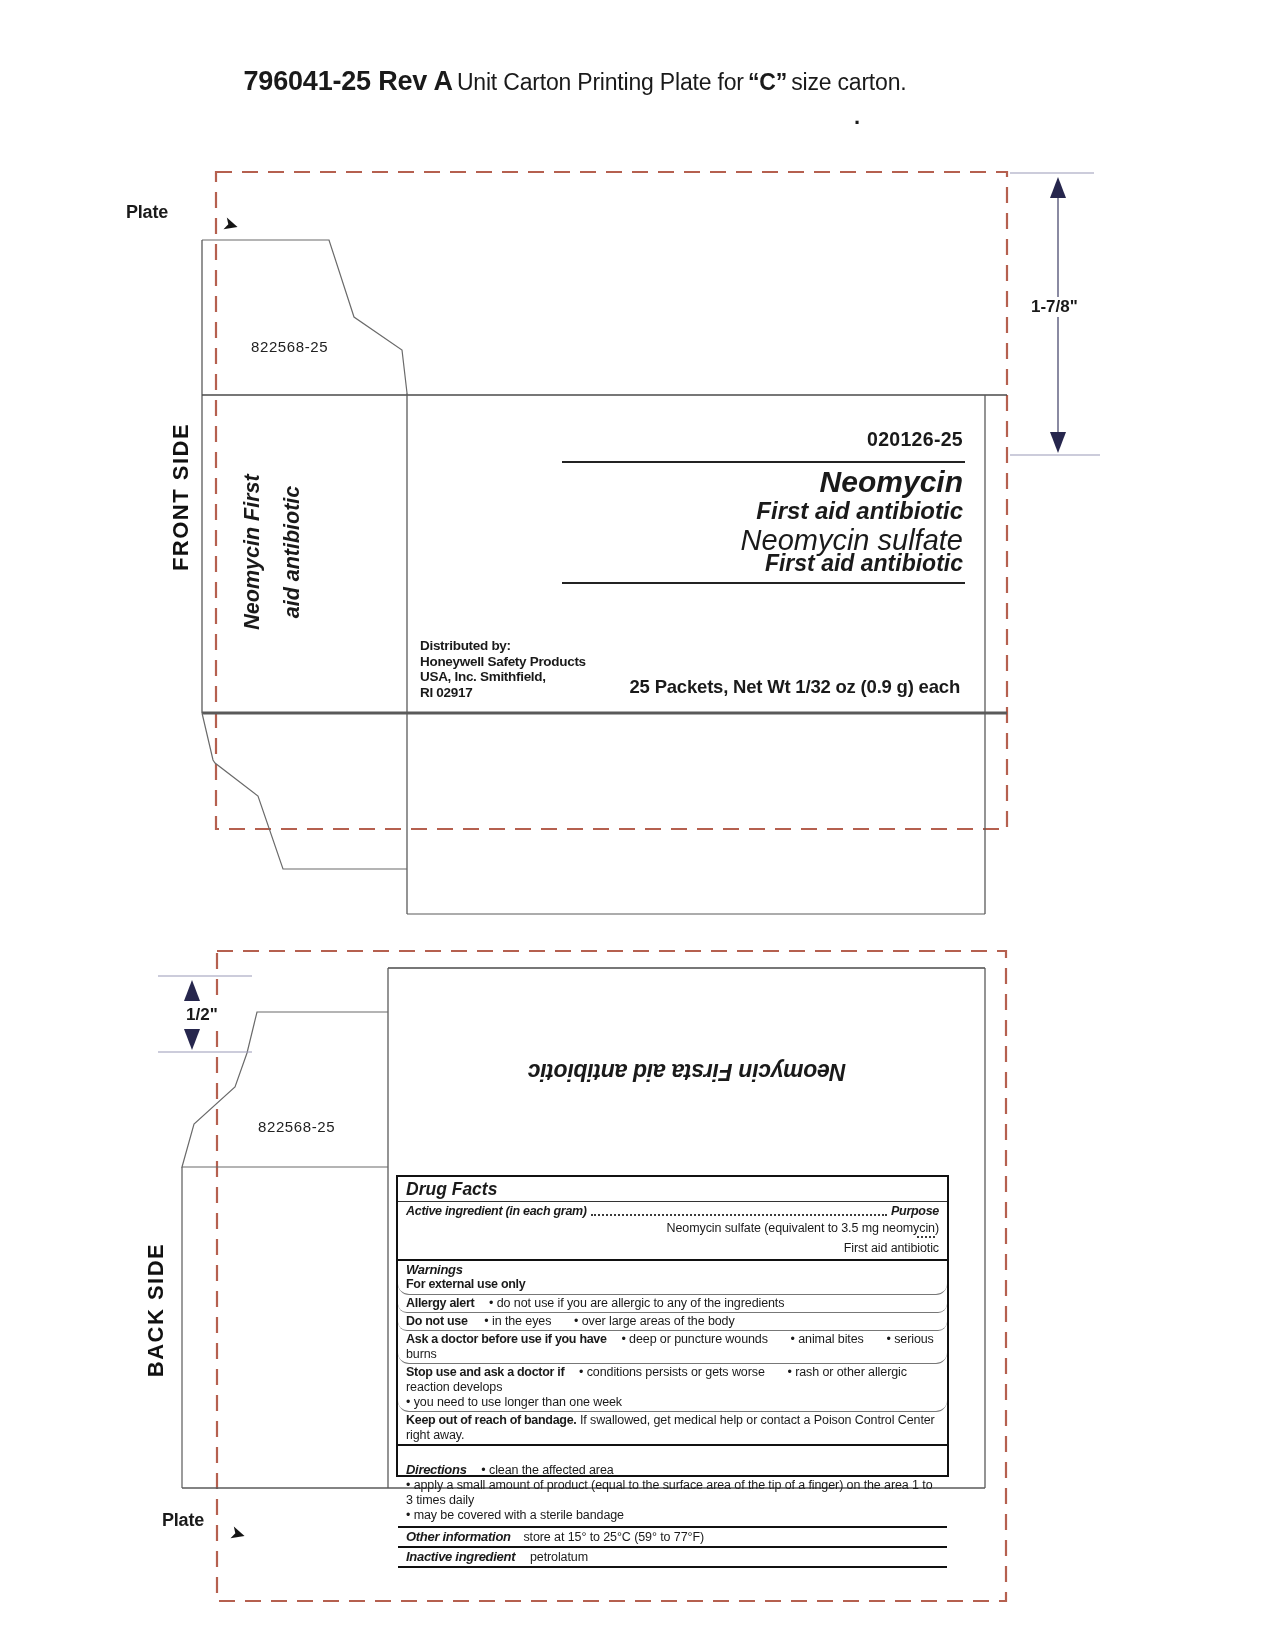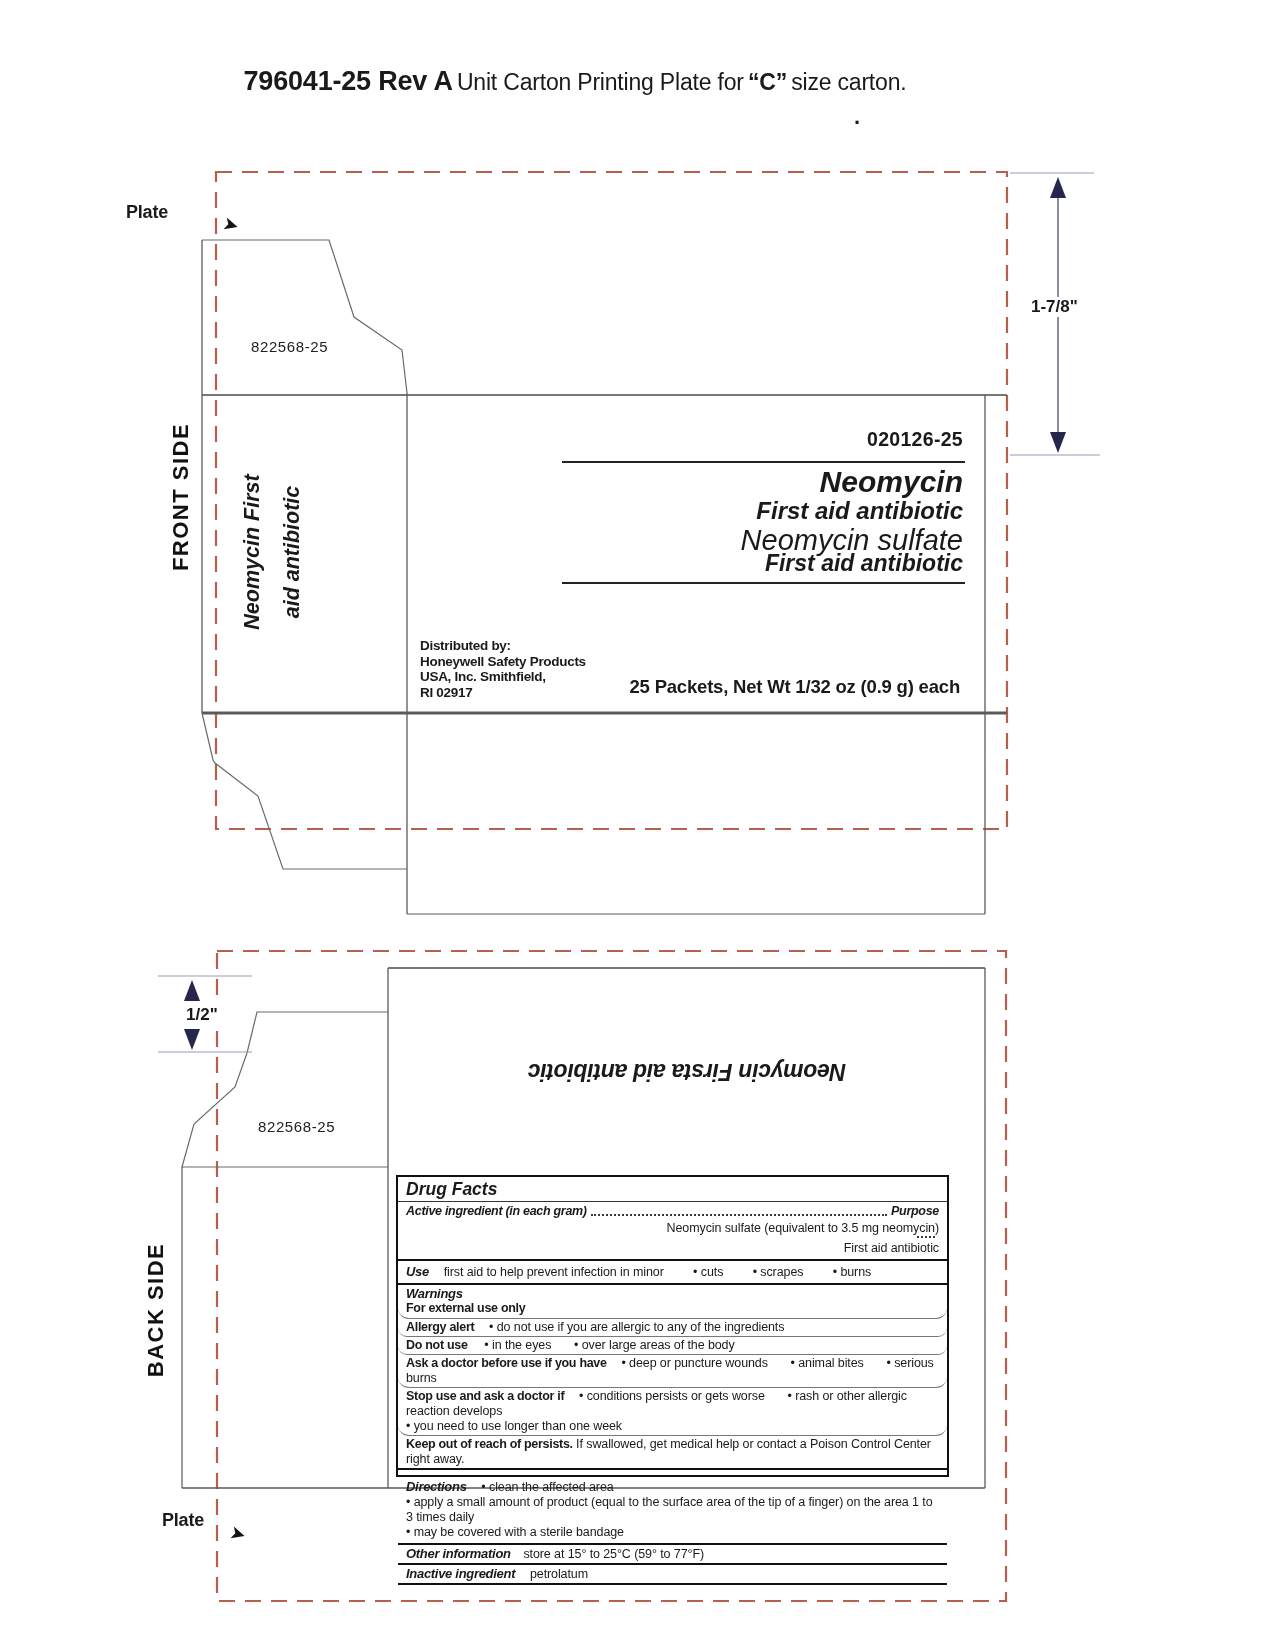--- a/index.html
+++ b/index.html
@@ -140,28 +140,20 @@
       <span class="df-lbl-i" style="font-size:12.5px;">Active ingredient (in each gram)</span>
       <span class="df-lead"></span>
       <span class="df-lbl-i" style="font-size:12.5px;">Purpose</span>
     </div>
     <div class="df-row df-lead-row rule-thick" style="padding-bottom:3px;">
       <span>Neomycin sulfate (equivalent to 3.5 mg neomycin)</span>
       <span class="df-lead"></span>
       <span>First aid antibiotic</span>
     </div>
 
-    <div class="df-row rule-thick" style="padding-top:3px;padding-bottom:3px;">
-      <span class="df-lbl-i">Use</span>
-      <span class="df-gap-s" style="width:8px;"></span>
-      <span>first aid to help prevent infection in minor</span>
-      <span class="df-gap"></span><span>• cuts</span>
-      <span class="df-gap"></span><span>• scrapes</span>
-      <span class="df-gap"></span><span>• burns</span>
-    </div>
 
     <div class="df-row rule-thin" style="padding-bottom:2px;">
       <div class="df-lbl-i">Warnings</div>
       <div class="df-lbl">For external use only</div>
     </div>
 
     <div class="df-row rule-thin">
       <span class="df-lbl">Allergy alert</span>
       <span class="df-gap-s" style="width:8px;"></span>
       <span>•  do not use if you are allergic to any of the ingredients</span>
@@ -190,25 +182,25 @@
         <span class="df-lbl">Stop use and ask a doctor if</span>
         <span class="df-gap-s" style="width:8px;"></span>
         <span>• conditions persists or gets worse</span>
         <span class="df-gap-s"></span>
         <span>• rash or other allergic reaction develops</span>
       </div>
       <div>•  you need to use longer than one week</div>
     </div>
 
     <div class="df-row rule-thick">
-      <span class="df-lbl">Keep out of reach of persists.</span>
+      <span class="df-lbl">Keep out of reach of bandage.</span>
       <span>If swallowed, get medical help or contact a Poison Control Center  right away.</span>
     </div>
 
-    <div class="df-row rule-thick" style="padding-top:9px;padding-bottom:3px;">
+    <div class="df-row rule-thick" style="padding-top:16px;padding-bottom:3px;">
       <div>
         <span class="df-lbl-i">Directions</span>
         <span class="df-gap-s" style="width:8px;"></span>
         <span>•  clean the affected area</span>
       </div>
       <div>•  apply a small amount of product (equal to the surface area of the tip of a finger) on the area 1 to 3 times daily</div>
       <div>•  may be covered with a sterile bandage</div>
     </div>
 
     <div class="df-row rule-thick">

